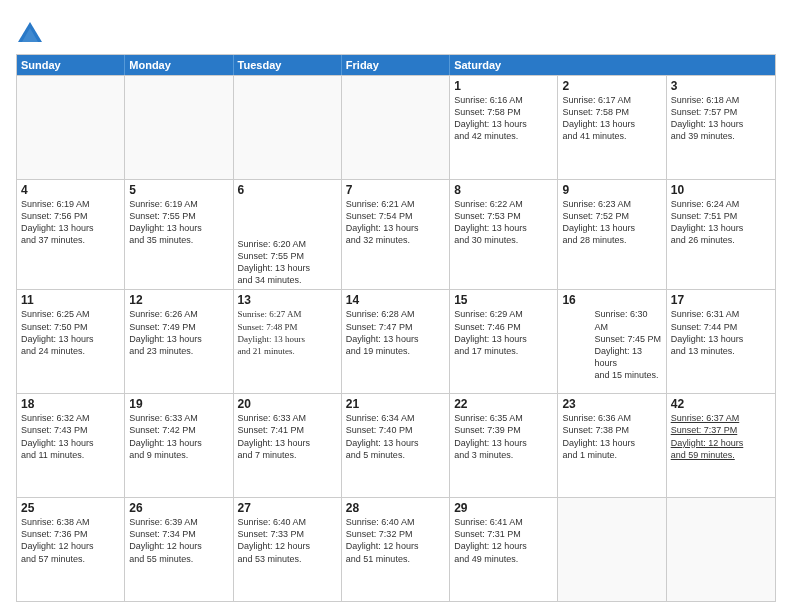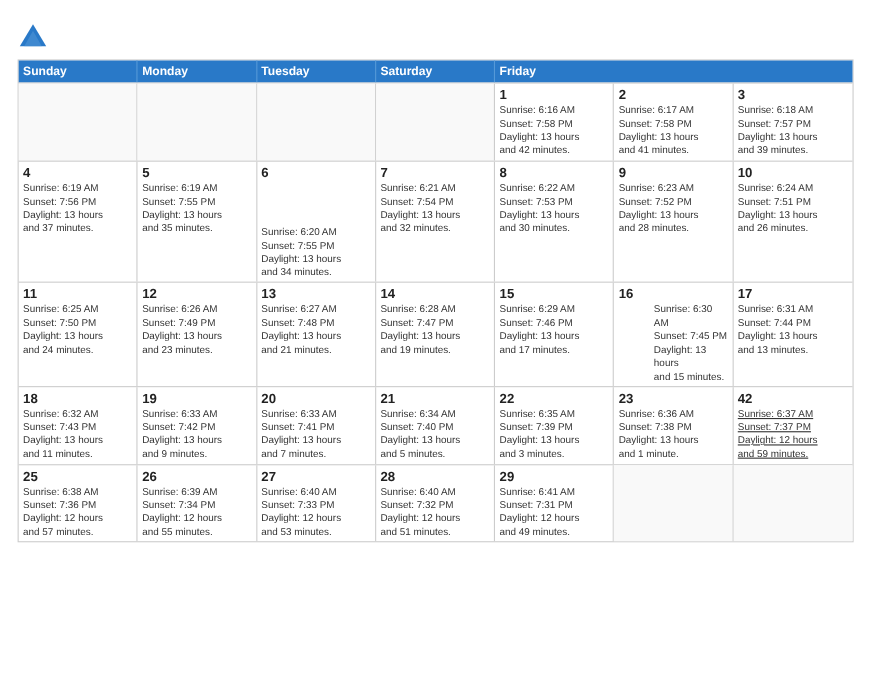--- a/index.html
+++ b/index.html
@@ -5,21 +5,21 @@
     * { margin: 0; padding: 0; box-sizing: border-box; }
     body {
       font-family: Arial, sans-serif;
       background: #fff;
       width: 792px;
       height: 612px;
       overflow: hidden;
     }
     .page {
       width: 792px;
-      height: 492px;
+      height: 612px;
       padding: 16px 16px 10px 16px;
       display: flex;
       flex-direction: column;
     }
     .header-row {
       display: flex;
       align-items: flex-start;
       justify-content: space-between;
       margin-bottom: 6px;
     }
@@ -128,22 +128,22 @@
       <div class="month-title"></div>
       <div class="location"></div>
     </div>
   </div>
 
   <div class="calendar">
     <div class="cal-header">
     <div class="cal-header-cell">Sunday</div>
         <div class="cal-header-cell">Monday</div>
         <div class="cal-header-cell">Tuesday</div>
+        <div class="cal-header-cell">Friday</div>
         <div class="cal-header-cell">Saturday</div>
-        <div class="cal-header-cell">Friday</div>
       </div>
     <div class="cal-body">
     <div class="cal-week">
           <div class="cal-cell empty"></div>
           <div class="cal-cell empty"></div>
           <div class="cal-cell empty"></div>
           <div class="cal-cell empty"></div>
           <div class="cal-cell">
             <span class="day-number">1</span>
             <div class="day-info" style="white-space: pre-line;">Sunrise: 6:16 AM
@@ -227,21 +227,21 @@
           </div>
           <div class="cal-cell">
             <span class="day-number">12</span>
             <div class="day-info" style="white-space: pre-line;">Sunrise: 6:26 AM
 Sunset: 7:49 PM
 Daylight: 13 hours
 and 23 minutes.</div>
           </div>
           <div class="cal-cell">
             <span class="day-number">13</span>
-            <div class="day-info" style="white-space: pre-line;">Sunrise: 6:27 AM
+            <div class="day-info" style="white-space: pre-line; font-family: Liberation Serif, serif;">Sunrise: 6:27 AM
 Sunset: 7:48 PM
 Daylight: 13 hours
 and 21 minutes.</div>
           </div>
           <div class="cal-cell">
             <span class="day-number">14</span>
             <div class="day-info" style="white-space: pre-line;">Sunrise: 6:28 AM
 Sunset: 7:47 PM
 Daylight: 13 hours
 and 19 minutes.</div>

